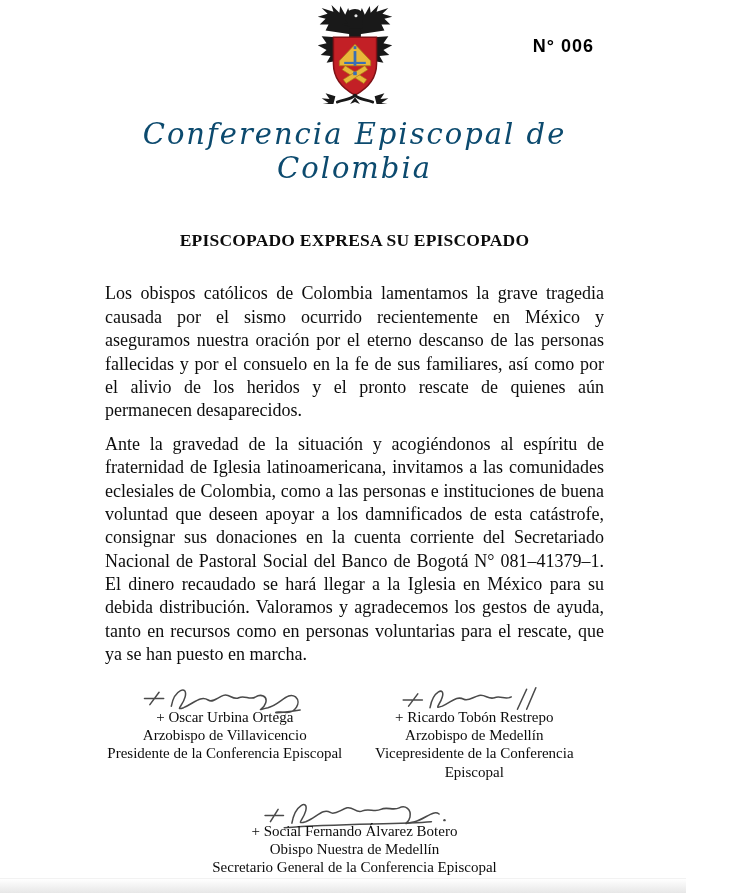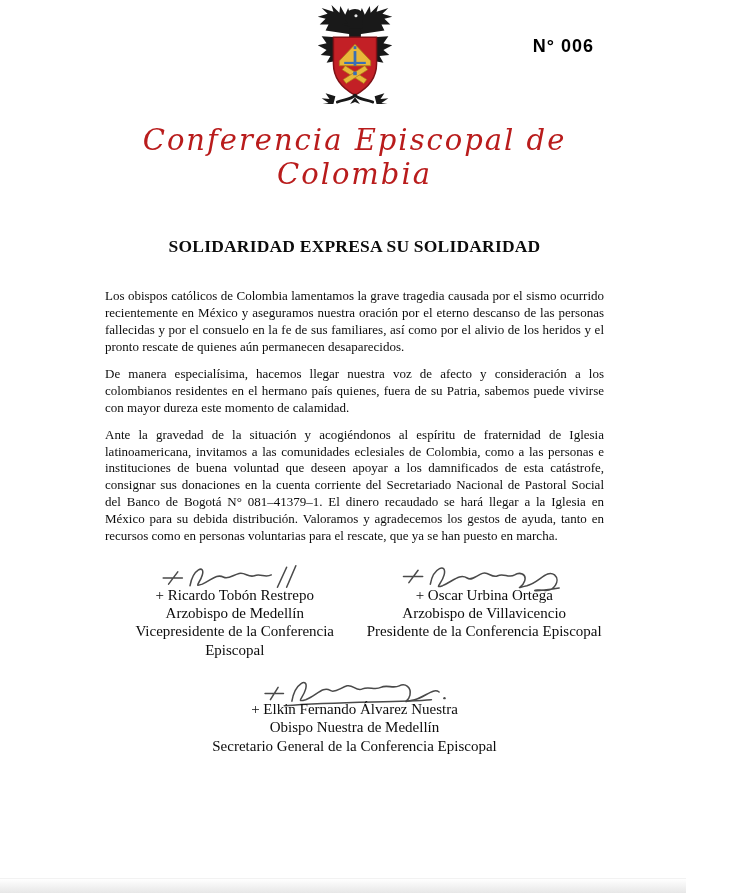--- a/index.html
+++ b/index.html
@@ -23,40 +23,40 @@
     font-size:18px;
     letter-spacing:1px;
     color:#000;
   }
   .crest-wrap{
     text-align:center;
     height:102px;
   }
   .crest-wrap svg{display:inline-block;}
   .org-script{
-    margin-top:16px;
+    margin-top:10px;
     text-align:center;
     font-family:"DejaVu Serif", serif;
     font-style:italic;
     font-size:29px;
     letter-spacing:2px;
-    color:#b91c1c;
+    color:#0c4a6e;
     font-weight:400;
   }
   .title{
     margin-top:44px;
     text-align:center;
     font-weight:bold;
     font-size:17.5px;
     line-height:1.28;
     letter-spacing:.2px;
   }
   .body-text{
     margin-top:31px;
-    font-size:13px;
+    font-size:18px;
     line-height:1.3;
     text-align:justify;
   }
   .body-text p{margin:0 0 10px 0;}
   .sig-row{
     display:flex;
     margin-top:8px;
   }
   .sig-block{text-align:center;font-size:15px;line-height:1.22;}
   .sig-block.left{width:48%;}
@@ -105,65 +105,64 @@
         <path fill="none" stroke="#191919" stroke-width="3" stroke-linecap="round" d="M60 92 C56 97 48 96 42 99 M60 92 C64 97 72 96 78 99"></path>
         <path fill="#191919" d="M40 93 L30 90 34 96 26 95 33 100 27 101 38 101 Z"></path>
         <path fill="#191919" d="M80 93 L90 90 86 96 94 95 87 100 93 101 82 101 Z"></path>
         <path fill="#191919" d="M60 94 L55 101 60 99 65 101 Z"></path>
       </svg>
     </div>
 
     <div class="org-script">Conferencia Episcopal de Colombia</div>
 
     <div class="title">
-      <div>SOLIDARIDAD EXPRESA SU SOLIDARIDAD</div>
+      <div>EPISCOPADO EXPRESA SU EPISCOPADO</div>
     </div>
 
     <div class="body-text">
       <p>Los obispos católicos de Colombia lamentamos la grave tragedia causada por el sismo ocurrido recientemente en México y aseguramos nuestra oración por el eterno descanso de las personas fallecidas y por el consuelo en la fe de sus familiares, así como por el alivio de los heridos y el pronto rescate de quienes aún permanecen desaparecidos.</p>
-      <p>De manera especialísima, hacemos llegar nuestra voz de afecto y consideración a los colombianos residentes en el hermano país quienes, fuera de su Patria, sabemos puede vivirse con mayor dureza este momento de calamidad.</p>
       <p>Ante la gravedad de la situación y acogiéndonos al espíritu de fraternidad de Iglesia latinoamericana, invitamos a las comunidades eclesiales de Colombia, como a las personas e instituciones de buena voluntad que deseen apoyar a los damnificados de esta catástrofe, consignar sus donaciones en la cuenta corriente del Secretariado Nacional de Pastoral Social del Banco de Bogotá N° 081–41379–1.  El dinero recaudado se hará llegar a la Iglesia en México para su debida distribución. Valoramos y agradecemos los gestos de ayuda, tanto en recursos como en personas voluntarias para el rescate, que ya se han puesto en marcha.</p>
     </div>
 
     <div class="sig-row">
+      <div class="sig-block left">
+        <svg class="scribble" width="200" viewBox="0 0 220 60" aria-hidden="true">
+          <g fill="none" stroke="#4a4a4a" stroke-width="2" stroke-linecap="round">
+            <path d="M12 36 L24 20 M5 28 L30 28"></path>
+            <path d="M40 38 C44 16 62 10 58 26 C55 38 44 44 56 40 C70 34 78 24 88 30 C94 34 100 27 108 24 C116 21 120 31 128 27 C136 23 142 31 150 26 C156 22 166 24 163 34 C160 44 148 44 166 40 C182 36 192 18 202 26 C210 33 202 48 188 46 C176 44 162 50 208 43"></path>
+          </g>
+        </svg>
+        <div class="sig-name">+ Oscar Urbina Ortega</div>
+        <div class="sig-role">Arzobispo de Villavicencio</div>
+        <div class="sig-role">Presidente de la Conferencia Episcopal</div>
+      </div>
       <div class="sig-block right">
         <svg class="scribble" width="185" viewBox="0 0 200 60" aria-hidden="true">
           <g fill="none" stroke="#4a4a4a" stroke-width="2" stroke-linecap="round">
             <path d="M14 38 L26 22 M7 30 L32 30"></path>
             <path d="M42 40 C46 18 62 12 58 26 C55 37 46 42 58 38 C70 33 76 24 86 29 C92 32 98 26 106 24 C114 22 118 30 126 27 C134 24 140 30 148 26"></path>
             <path d="M168 16 L156 42 M180 14 L168 42"></path>
           </g>
         </svg>
         <div class="sig-name">+ Ricardo Tobón Restrepo</div>
         <div class="sig-role">Arzobispo de Medellín</div>
         <div class="sig-role">Vicepresidente de la Conferencia Episcopal</div>
       </div>
-      <div class="sig-block left">
-        <svg class="scribble" width="200" viewBox="0 0 220 60" aria-hidden="true">
-          <g fill="none" stroke="#4a4a4a" stroke-width="2" stroke-linecap="round">
-            <path d="M12 36 L24 20 M5 28 L30 28"></path>
-            <path d="M40 38 C44 16 62 10 58 26 C55 38 44 44 56 40 C70 34 78 24 88 30 C94 34 100 27 108 24 C116 21 120 31 128 27 C136 23 142 31 150 26 C156 22 166 24 163 34 C160 44 148 44 166 40 C182 36 192 18 202 26 C210 33 202 48 188 46 C176 44 162 50 208 43"></path>
-          </g>
-        </svg>
-        <div class="sig-name">+ Oscar Urbina Ortega</div>
-        <div class="sig-role">Arzobispo de Villavicencio</div>
-        <div class="sig-role">Presidente de la Conferencia Episcopal</div>
-      </div>
     </div>
 
     <div class="sig-block center">
       <svg class="scribble" width="230" viewBox="0 0 250 60" aria-hidden="true">
         <g fill="none" stroke="#4a4a4a" stroke-width="2" stroke-linecap="round">
           <path d="M16 40 L26 24 M9 32 L33 32"></path>
           <path d="M44 42 C48 18 66 10 62 26 C59 38 48 44 62 40 C76 35 84 22 94 28 C100 32 108 24 116 22 C124 20 128 30 136 26 C144 22 152 28 160 24 C168 20 176 26 184 22 C192 18 200 24 198 34 C196 44 184 44 204 40 C218 37 228 24 236 30"></path>
           <path d="M34 48 C110 42 180 44 226 40"></path>
           <circle cx="243" cy="38" r="1.6" fill="#4a4a4a" stroke="none"></circle>
         </g>
       </svg>
-      <div class="sig-name">+ Elkin Fernando Álvarez Nuestra</div>
+      <div class="sig-name">+ Social Fernando Álvarez Botero</div>
       <div class="sig-role">Obispo Nuestra de Medellín</div>
       <div class="sig-role">Secretario General de la Conferencia Episcopal</div>
     </div>
 
   </div>
 
   <div class="bottom-fade"></div>
 </div>
 
 </body></html>

